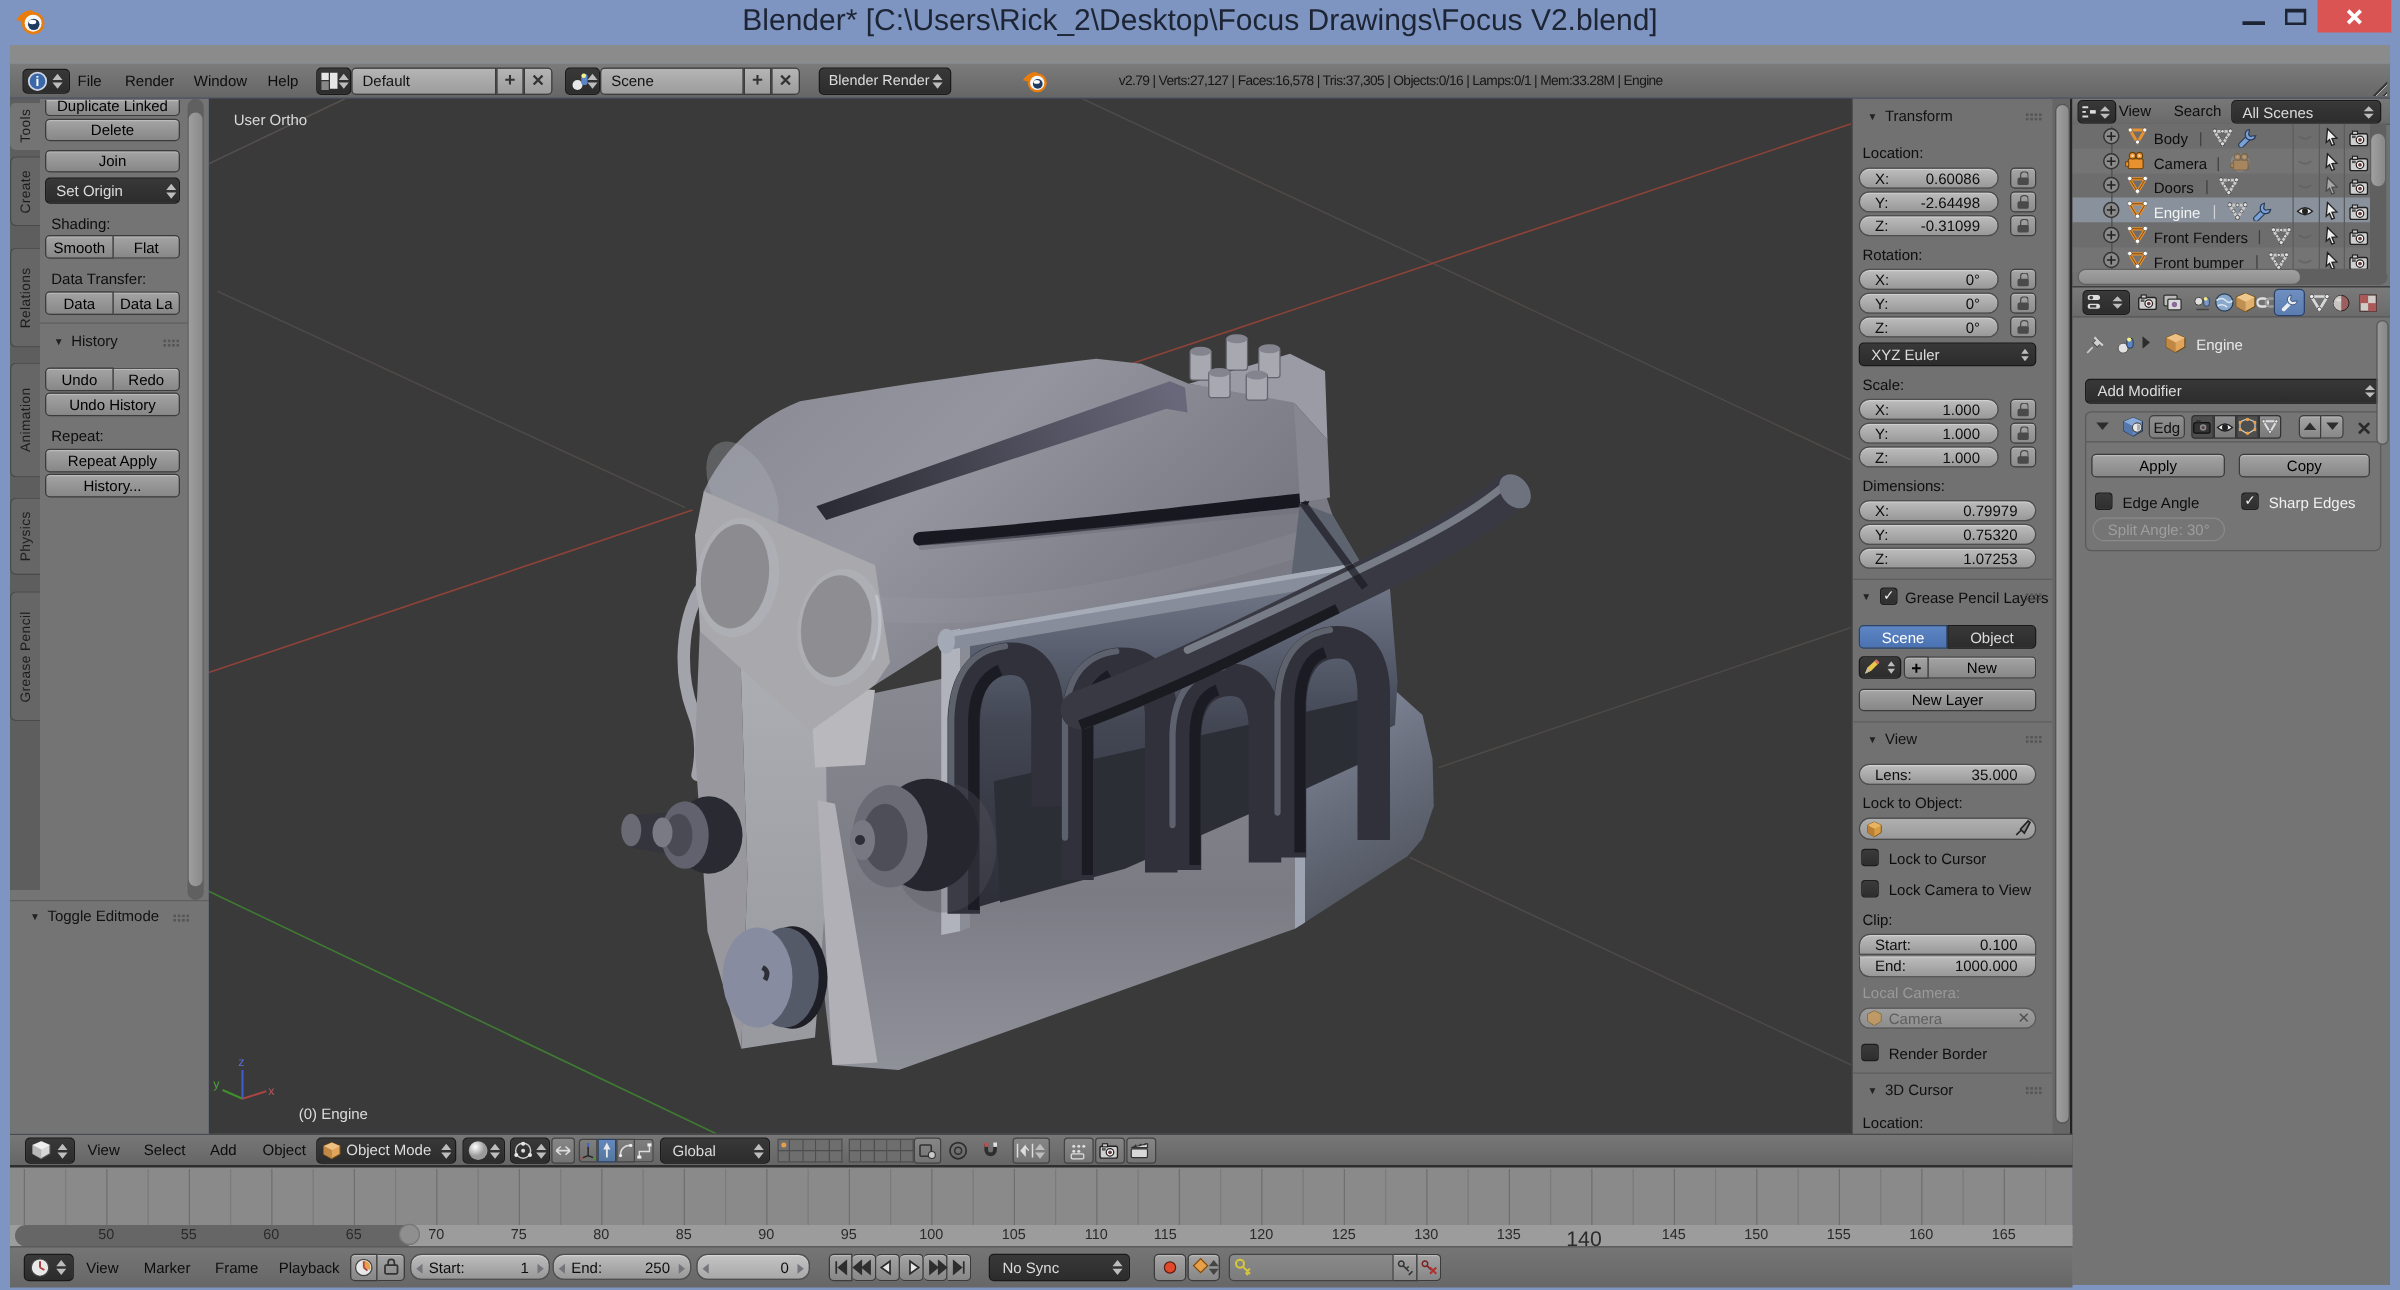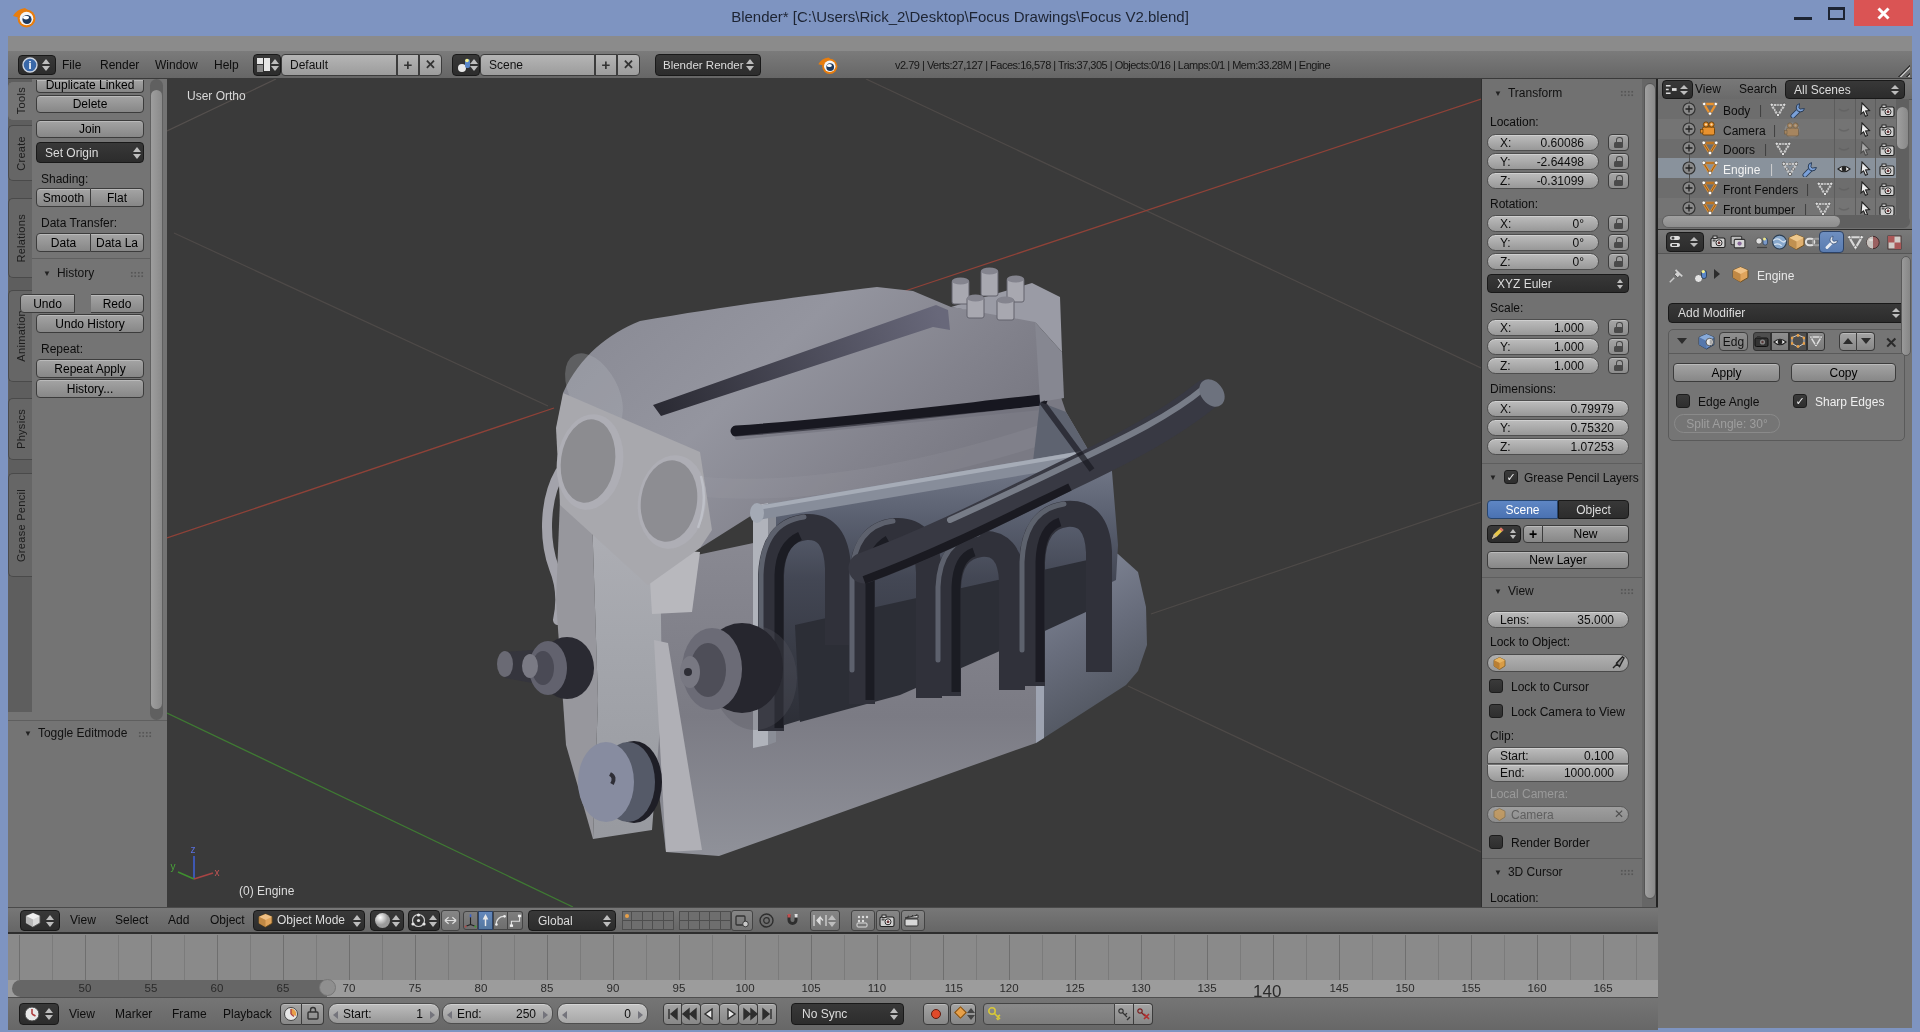--- a/index.html
+++ b/index.html
@@ -30,21 +30,21 @@
 <body>
 
 <div class="ab" style="left:0;top:0;width:1920px;height:36px;background:#7e94c1;">
   <svg class="ab" style="left:12px;top:4px;" width="26" height="26" viewBox="0 0 26 26">
     <path d="M1,12 Q5,5 13,4 L17,7 L8,14 Z" fill="#e87d0d"></path>
     <circle cx="14.5" cy="14.5" r="9" fill="#e87d0d"></circle>
     <circle cx="14.5" cy="14.5" r="6.8" fill="#f4f6f8"></circle>
     <circle cx="15" cy="15.5" r="4.6" fill="#1e3a5e"></circle>
     <ellipse cx="14" cy="13.6" rx="3" ry="1.8" fill="#fff"></ellipse>
   </svg>
-  <div class="ab" style="left:0;top:0;width:1920px;height:30px;color:#1d2433;font-size:15px;text-align:center;line-height:33px;">Blender* [C:\Users\Rick_2\Desktop\Focus Drawings\Focus V2.blend]</div>
+  <div class="ab" style="left:0;top:0;width:1920px;height:30px;color:#1d2433;font-size:24px;text-align:center;line-height:33px;">Blender* [C:\Users\Rick_2\Desktop\Focus Drawings\Focus V2.blend]</div>
   <div class="ab" style="left:1794px;top:17px;width:18px;height:3px;background:#1d2433;"></div>
   <div class="ab" style="left:1828px;top:7px;width:17px;height:13px;border:2px solid #1d2433;border-top-width:3px;"></div>
   <div class="ab" style="left:1854px;top:0;width:59px;height:26px;background:#da5454;"></div>
   <svg class="ab" style="left:1876px;top:6px;" width="15" height="15" viewBox="0 0 15 15">
       <path d="M2.5,2.5 L12.5,12.5 M12.5,2.5 L2.5,12.5" stroke="#fff" stroke-width="3"></path>
     </svg>
 </div>
 <div class="ab" style="left:0;top:36px;width:1920px;height:992px;background:#7e94c1;"></div>
 <div class="ab" style="left:8px;top:36px;width:1904px;height:15px;background:#8b8b8b;"></div>
 
@@ -137,21 +137,21 @@
     </div>
   <div class="lbl" style="left:33px;top:93px;">Shading:</div>
   <div class="btn" style="left:28px;top:109px;width:55px;height:19px;border-radius:4px 0 0 4px;line-height:18px;">Smooth</div>
   <div class="btn" style="left:83px;top:109px;width:53px;height:19px;border-radius:0 4px 4px 0;border-left:none;line-height:18px;">Flat</div>
   <div class="lbl" style="left:33px;top:137px;">Data Transfer:</div>
   <div class="btn" style="left:28px;top:154px;width:55px;height:19px;border-radius:4px 0 0 4px;line-height:18px;">Data</div>
   <div class="btn" style="left:83px;top:154px;width:53px;height:19px;border-radius:0 4px 4px 0;border-left:none;line-height:18px;">Data La</div>
   <div class="ab" style="left:24px;top:179px;width:121px;height:1px;background:#5f5f5f;"></div>
   <div class="hdr" style="left:35px;top:187px;">History</div>
   <div class="dots" style="left:122px;top:192px;"></div>
-  <div class="btn" style="left:12px;top:215px;width:55px;height:19px;border-radius:4px 0 0 4px;line-height:18px;">Undo</div>
+  <div class="btn" style="left:28px;top:215px;width:55px;height:19px;border-radius:4px 0 0 4px;line-height:18px;">Undo</div>
   <div class="btn" style="left:83px;top:215px;width:53px;height:19px;border-radius:0 4px 4px 0;border-left:none;line-height:18px;">Redo</div>
   <div class="btn" style="left:28px;top:235px;width:108px;height:19px;line-height:18px;">Undo History</div>
   <div class="lbl" style="left:33px;top:263px;">Repeat:</div>
   <div class="btn" style="left:28px;top:280px;width:108px;height:19px;line-height:18px;">Repeat Apply</div>
   <div class="btn" style="left:28px;top:300px;width:108px;height:19px;line-height:18px;">History...</div>
 
   <div class="ab" style="left:142px;top:0;width:13px;height:641px;background:#606060;border-radius:7px;"></div>
   <div class="ab" style="left:143px;top:11px;width:11px;height:619px;background:linear-gradient(90deg,#9e9e9e,#8a8a8a);border-radius:6px;"></div>
 
   <div class="ab" style="left:0;top:641px;width:159px;height:1px;background:#5f5f5f;"></div>
@@ -1084,21 +1084,21 @@
       <div class="ab" style="left:255px;top:1px;width:40px;text-align:center;font-size:11.5px;color:#2a2a2a;">65</div>
       <div class="ab" style="left:321px;top:1px;width:40px;text-align:center;font-size:11.5px;color:#2a2a2a;">70</div>
       <div class="ab" style="left:387px;top:1px;width:40px;text-align:center;font-size:11.5px;color:#2a2a2a;">75</div>
       <div class="ab" style="left:453px;top:1px;width:40px;text-align:center;font-size:11.5px;color:#2a2a2a;">80</div>
       <div class="ab" style="left:519px;top:1px;width:40px;text-align:center;font-size:11.5px;color:#2a2a2a;">85</div>
       <div class="ab" style="left:585px;top:1px;width:40px;text-align:center;font-size:11.5px;color:#2a2a2a;">90</div>
       <div class="ab" style="left:651px;top:1px;width:40px;text-align:center;font-size:11.5px;color:#2a2a2a;">95</div>
       <div class="ab" style="left:717px;top:1px;width:40px;text-align:center;font-size:11.5px;color:#2a2a2a;">100</div>
       <div class="ab" style="left:783px;top:1px;width:40px;text-align:center;font-size:11.5px;color:#2a2a2a;">105</div>
       <div class="ab" style="left:849px;top:1px;width:40px;text-align:center;font-size:11.5px;color:#2a2a2a;">110</div>
-      <div class="ab" style="left:915px;top:1px;width:40px;text-align:right;font-size:11.5px;color:#2a2a2a;">115</div>
+      <div class="ab" style="left:915px;top:1px;width:40px;text-align:left;font-size:11.5px;color:#2a2a2a;">115</div>
       <div class="ab" style="left:981px;top:1px;width:40px;text-align:center;font-size:11.5px;color:#2a2a2a;">120</div>
       <div class="ab" style="left:1047px;top:1px;width:40px;text-align:center;font-size:11.5px;color:#2a2a2a;">125</div>
       <div class="ab" style="left:1113px;top:1px;width:40px;text-align:center;font-size:11.5px;color:#2a2a2a;">130</div>
       <div class="ab" style="left:1179px;top:1px;width:40px;text-align:center;font-size:11.5px;color:#2a2a2a;">135</div>
       <div class="ab" style="left:1245px;top:1px;width:40px;text-align:left;font-size:17px;color:#2a2a2a;">140</div>
       <div class="ab" style="left:1311px;top:1px;width:40px;text-align:center;font-size:11.5px;color:#2a2a2a;">145</div>
       <div class="ab" style="left:1377px;top:1px;width:40px;text-align:center;font-size:11.5px;color:#2a2a2a;">150</div>
       <div class="ab" style="left:1443px;top:1px;width:40px;text-align:center;font-size:11.5px;color:#2a2a2a;">155</div>
       <div class="ab" style="left:1509px;top:1px;width:40px;text-align:center;font-size:11.5px;color:#2a2a2a;">160</div>
       <div class="ab" style="left:1575px;top:1px;width:40px;text-align:center;font-size:11.5px;color:#2a2a2a;">165</div>

